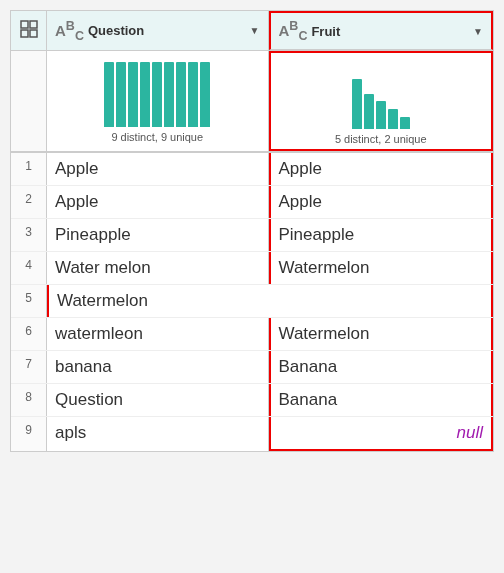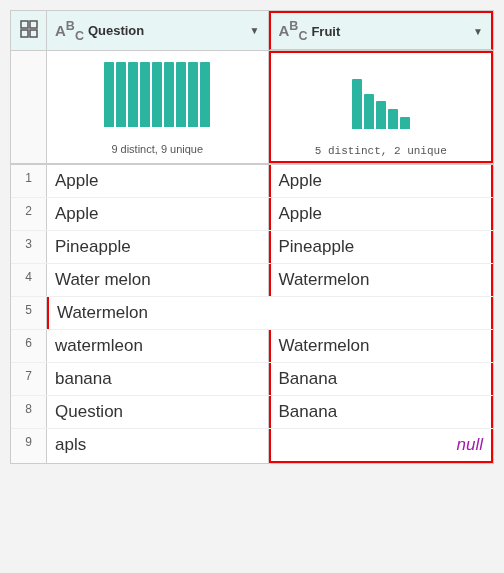--- a/index.html
+++ b/index.html
@@ -75,27 +75,25 @@
       align-items: center;
       justify-content: center;
     }
     .profile-cell {
       flex: 1;
       border-right: 1px solid #ccc;
       padding: 6px 8px 4px 8px;
       display: flex;
       flex-direction: column;
       align-items: center;
-      gap: 12px;
     }
     .profile-cell:last-child {
       border-right: none;
       border: 2px solid #e00;
       border-top: none;
-      font-family: Liberation Mono, monospace;
     }
     .fruit-col-highlighted {
       border: 2px solid #e00 !important;
       border-top: 2px solid #e00 !important;
     }
     .histogram {
       display: flex;
       align-items: flex-end;
       height: 70px;
       gap: 2px;

